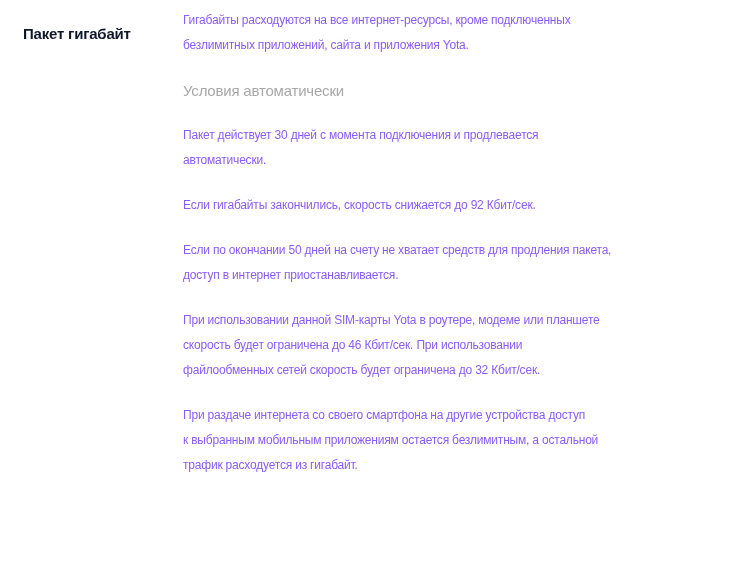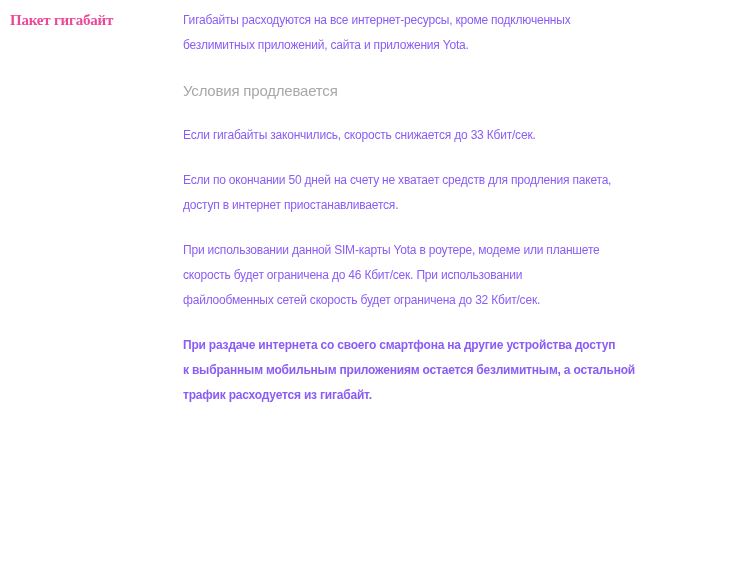--- a/index.html
+++ b/index.html
@@ -23,61 +23,61 @@
     flex: 0 0 183px;
     box-sizing: border-box;
     padding-left: 10px;
   }
   .col-right {
     flex: 1 1 auto;
     min-width: 0;
     padding-right: 6px;
   }
   .section-title {
-    margin: 0;
+    margin: 13px;
     font-size: 15px;
     font-weight: bold;
     letter-spacing: -0.2px;
     line-height: 25px;
-    color: #ec4899;
-    font-family: Liberation Serif, serif;
+    color: #0f172a;
   }
   .para {
     margin: 0 0 20px 0;
     font-size: 12px;
     letter-spacing: -0.2px;
     line-height: 25px;
     color: #8b5cf6;
     white-space: pre-line;
   }
   .para:last-child {
     margin-bottom: 12px;
-    font-weight: bold;
   }
   .subheading {
     margin: 0 0 20px 0;
     font-size: 15px;
     letter-spacing: -0.2px;
     line-height: 25px;
     color: #a8a8a8;
     white-space: pre-line;
   }
 </style>
 </head>
 <body>
 
 <div class="section">
   <div class="col-left">
     <h3 class="section-title">Пакет гигабайт</h3>
   </div>
   <div class="col-right">
     <p class="para">Гигабайты расходуются на все интернет-ресурсы, кроме подключенных
 безлимитных приложений, сайта и приложения Yota.</p>
-    <div class="subheading">Условия продлевается</div>
-    <p class="para">Если гигабайты закончились, скорость снижается до 33 Кбит/сек.</p>
+    <div class="subheading">Условия автоматически</div>
+    <p class="para">Пакет действует 30 дней с момента подключения и продлевается
+автоматически.</p>
+    <p class="para">Если гигабайты закончились, скорость снижается до 92 Кбит/сек.</p>
     <p class="para">Если по окончании 50 дней на счету не хватает средств для продления пакета,
 доступ в интернет приостанавливается.</p>
     <p class="para">При использовании данной SIM-карты Yota в роутере, модеме или планшете
 скорость будет ограничена до 46 Кбит/сек. При использовании
 файлообменных сетей скорость будет ограничена до 32 Кбит/сек.</p>
     <p class="para">При раздаче интернета со своего смартфона на другие устройства доступ
 к выбранным мобильным приложениям остается безлимитным, а остальной
 трафик расходуется из гигабайт.</p>
   </div>
 </div>

